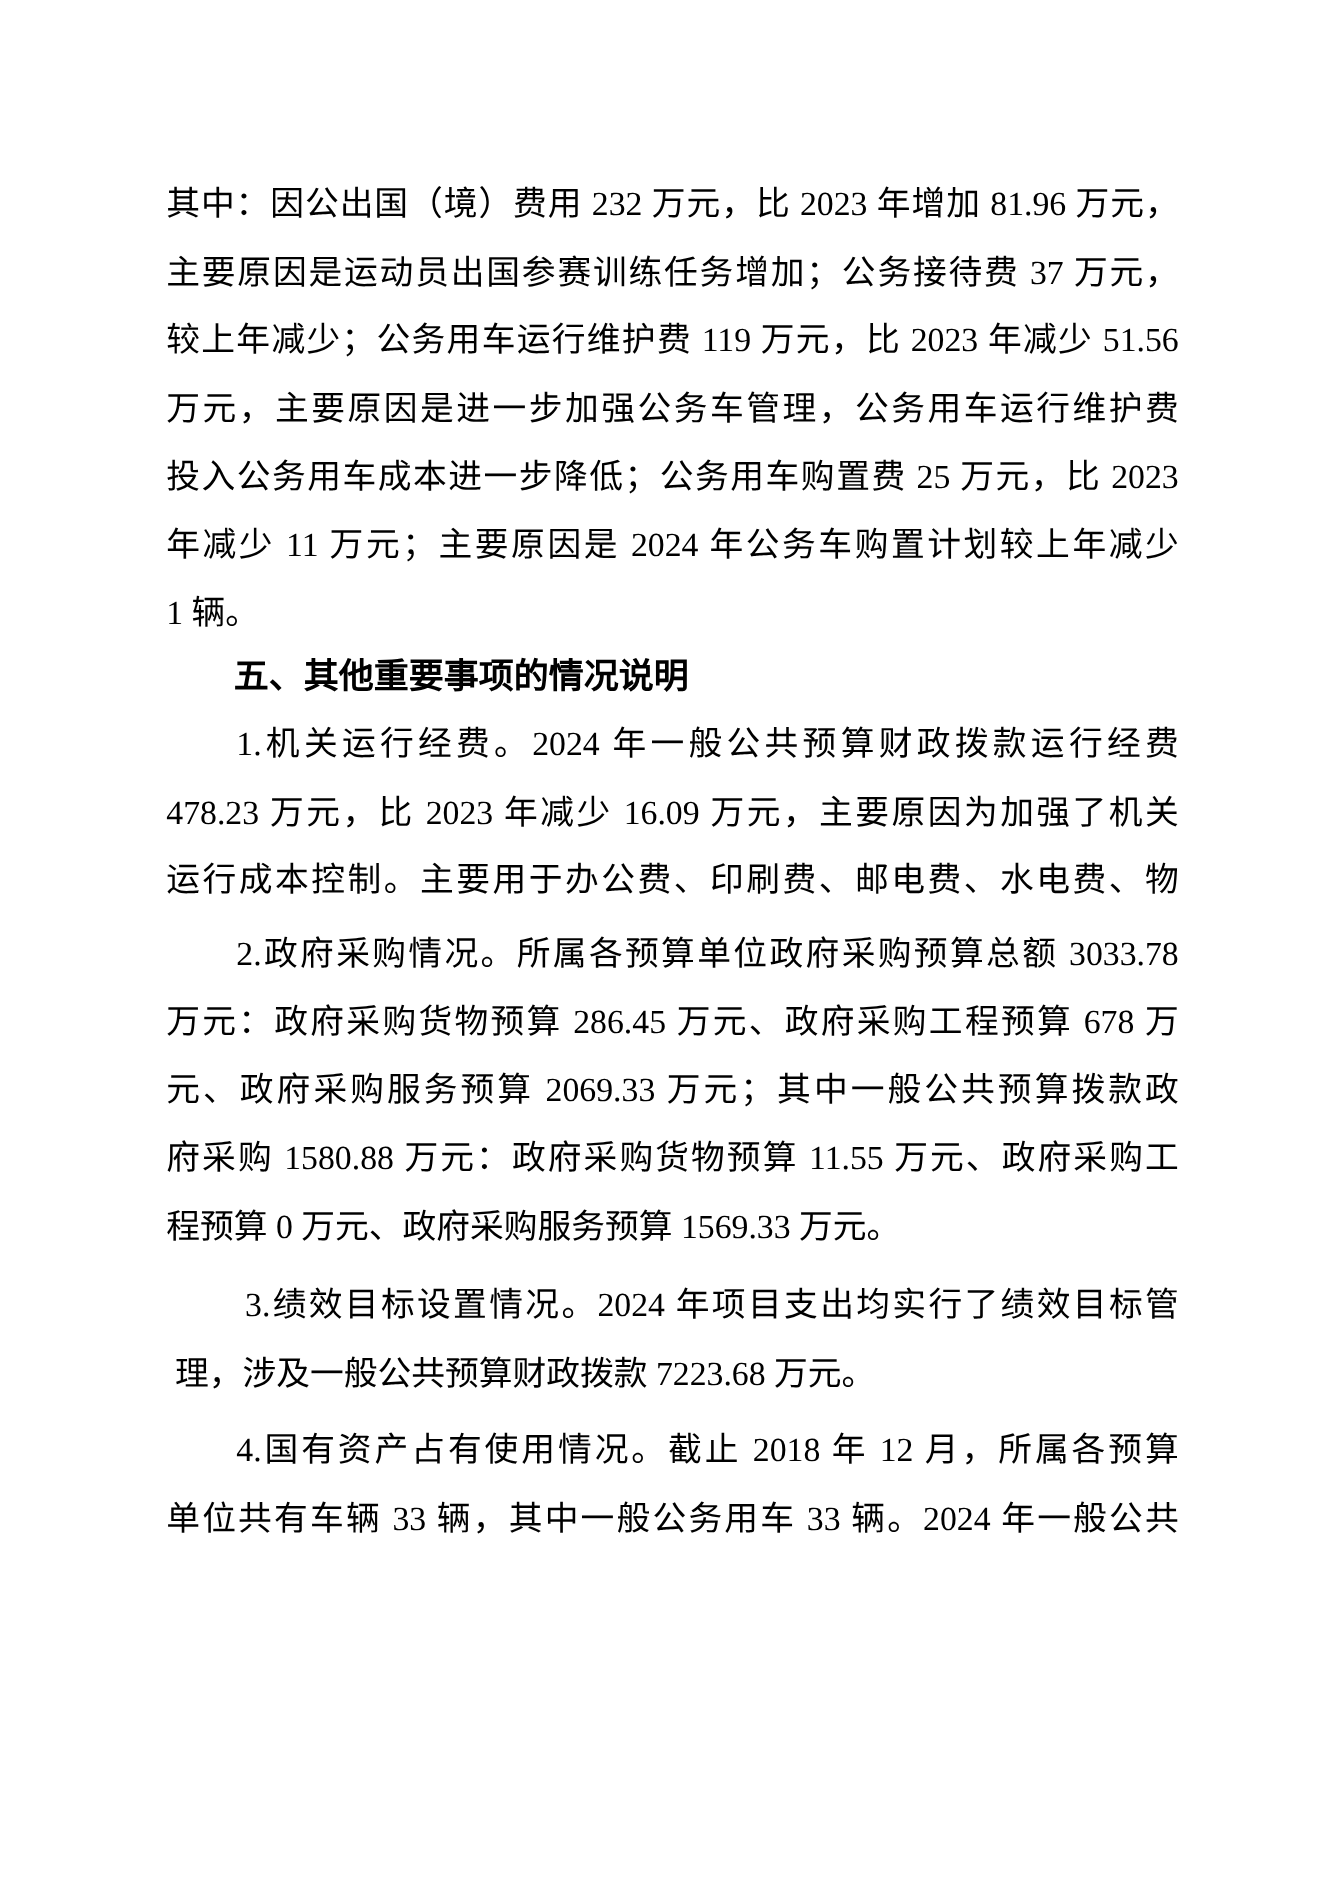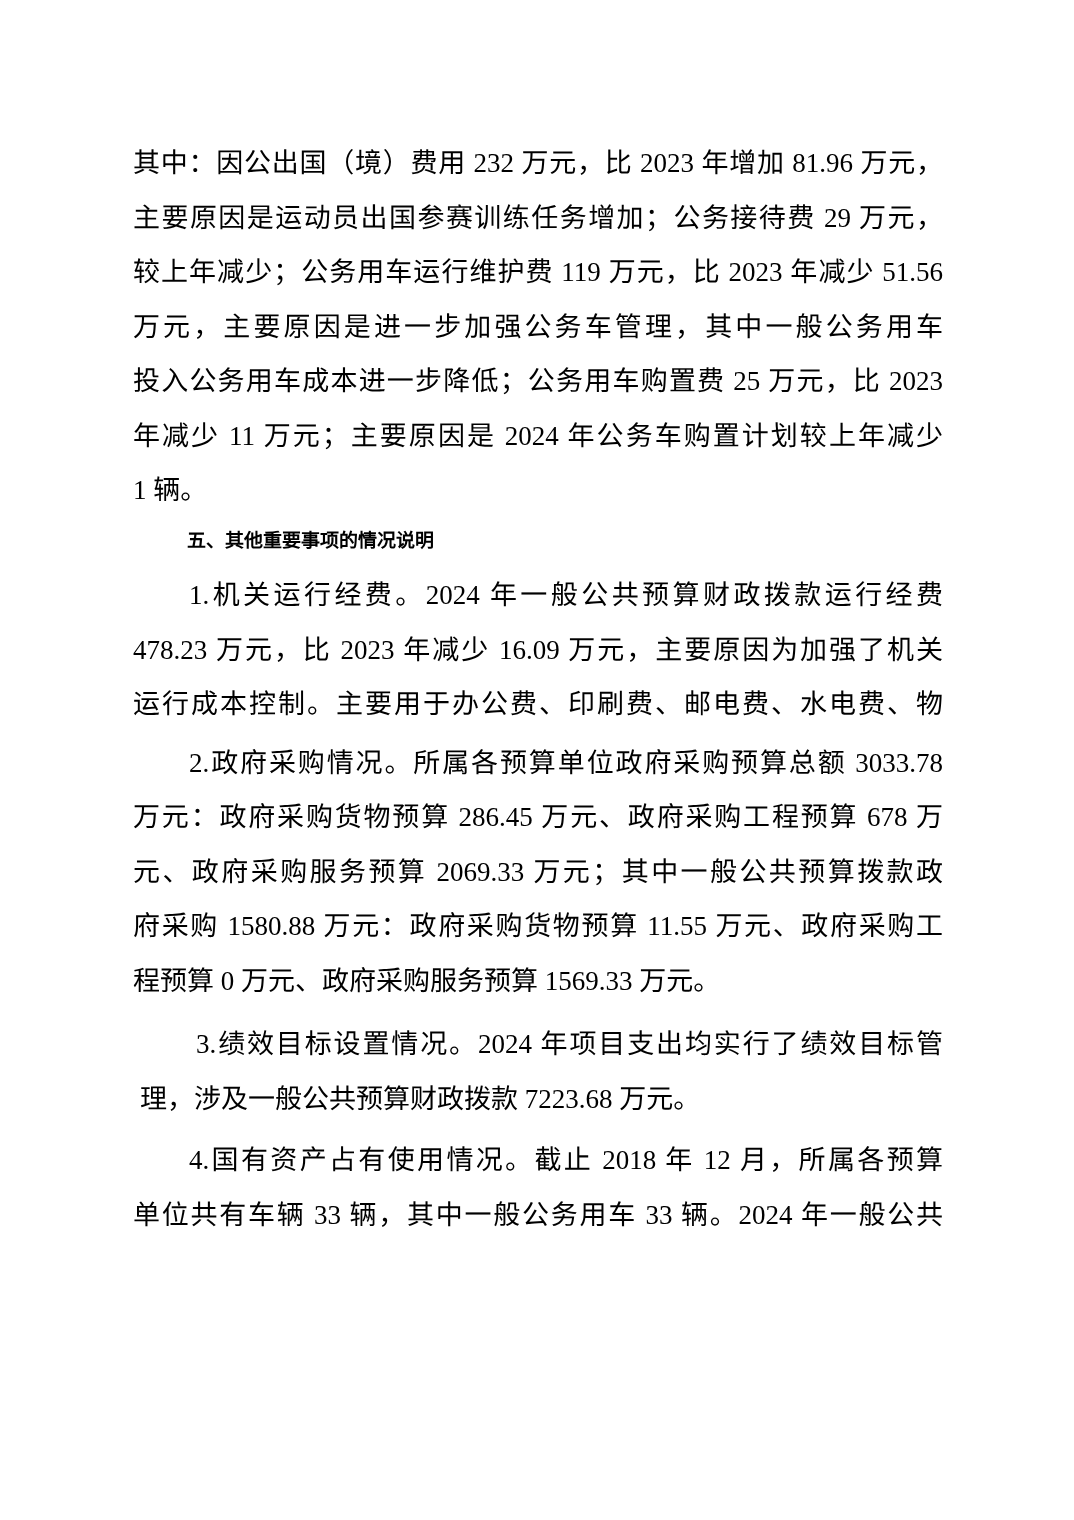--- a/index.html
+++ b/index.html
@@ -36,39 +36,39 @@
   }
   .line.ind {
     text-indent: 56px;
   }
   .para.p-proc { margin-top: 4px; }
   .para.p-perf { margin-top: 9px; padding-left: 7px; }
   .para.p-asset { margin-top: 7px; }
   .heading-line {
     font-family: "Liberation Sans", "DejaVu Sans", sans-serif;
     font-weight: 700;
-    font-size: 19px;
+    font-size: 28px;
     line-height: 54.5px;
     text-align: left;
     text-align-last: left;
     text-indent: 54px;
     margin-top: -4px;
   }
 </style>
 </head>
 <body>
 
 <div class="page">
   <div class="doc">
 
     <div class="para">
       <div class="line">其中：因公出国（境）费用 232 万元，比 2023 年增加 81.96 万元，</div>
-      <div class="line">主要原因是运动员出国参赛训练任务增加；公务接待费 29 万元，</div>
+      <div class="line">主要原因是运动员出国参赛训练任务增加；公务接待费 37 万元，</div>
       <div class="line">较上年减少；公务用车运行维护费 119 万元，比 2023 年减少 51.56</div>
-      <div class="line">万元，主要原因是进一步加强公务车管理，其中一般公务用车</div>
+      <div class="line">万元，主要原因是进一步加强公务车管理，公务用车运行维护费</div>
       <div class="line">投入公务用车成本进一步降低；公务用车购置费 25 万元，比 2023</div>
       <div class="line">年减少 11 万元；主要原因是 2024 年公务车购置计划较上年减少</div>
       <div class="line last">1 辆。</div>
     </div>
 
     <div class="para">
       <div class="heading-line">五、其他重要事项的情况说明</div>
     </div>
 
     <div class="para">

